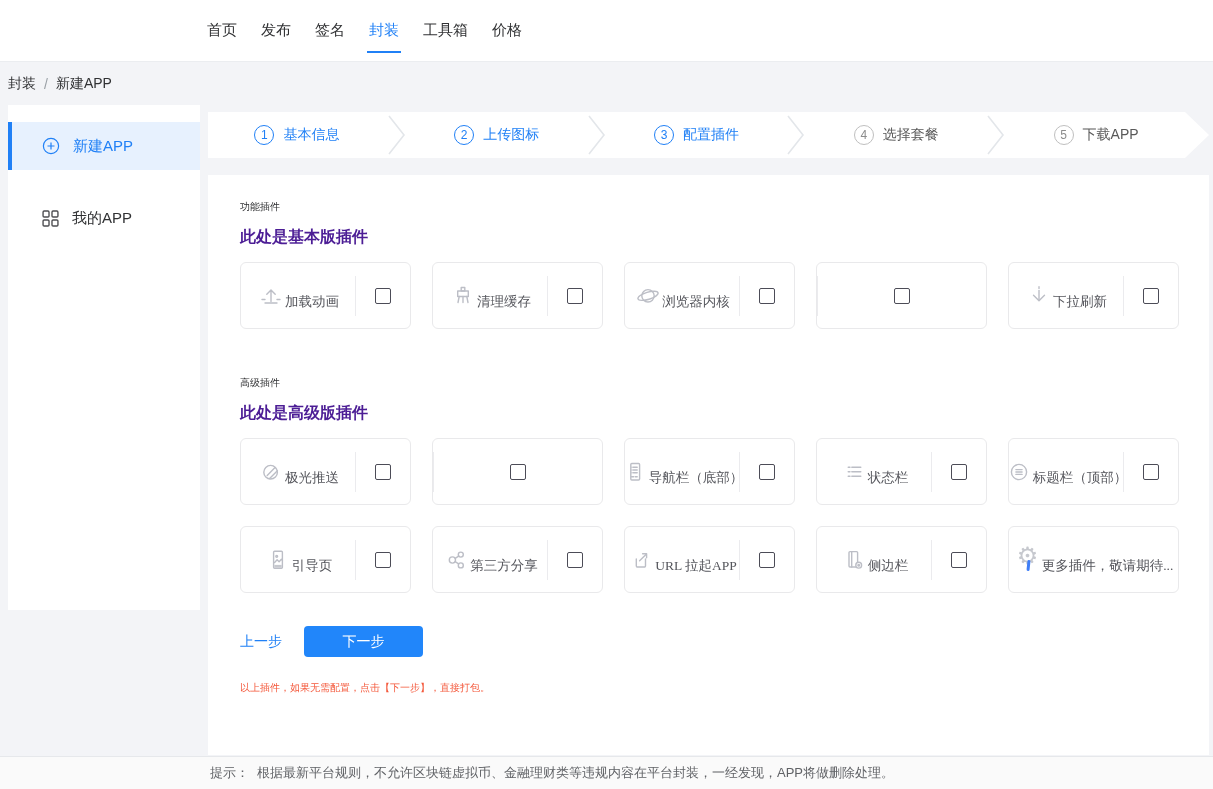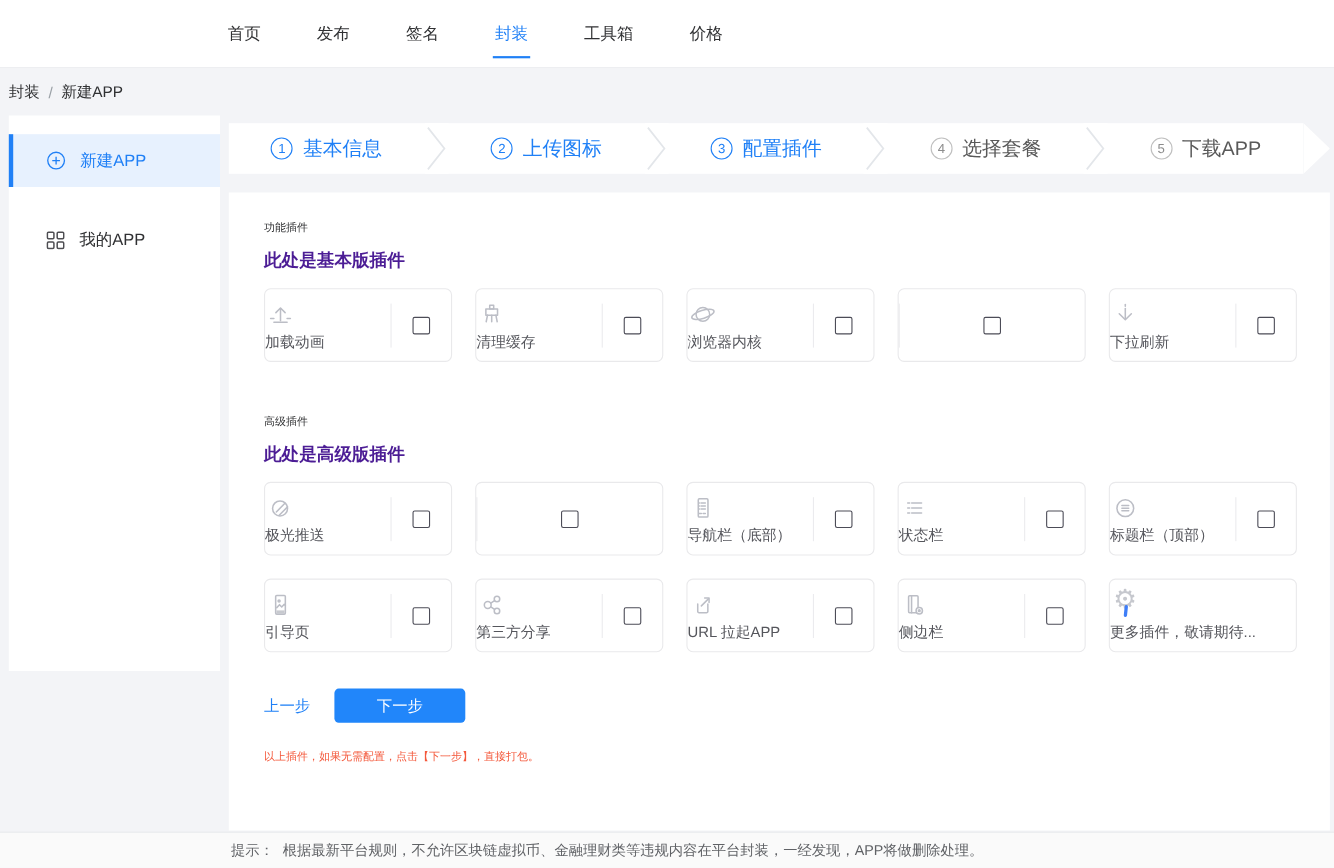--- a/index.html
+++ b/index.html
@@ -2,21 +2,21 @@
 <html><head>
 <meta charset="utf-8">
 <style>
   * { margin:0; padding:0; box-sizing:border-box; }
   body { font-family:"Liberation Sans","DejaVu Sans",sans-serif; background:#f3f4f7; }
   .page { position:relative; width:1213px; height:789px; background:#f3f4f7; overflow:hidden; }
 
   
   .topnav { position:absolute; top:0; left:0; right:0; height:62px; background:#fff;
             border-bottom:1px solid #ebedf0; display:flex; align-items:center; padding-left:205px; }
-  .nav-items { display:flex; gap:47px; }
+  .nav-items { display:flex; gap:20px; }
   .nav-item { font-size:15px; color:#303133; position:relative; padding:6px 2px; cursor:pointer; }
   .nav-item.active { color:#2080f6; }
   .nav-item.active::after { content:""; position:absolute; left:0; right:0; bottom:-7px; height:2px; background:#2080f6; }
 
   
   .breadcrumb { position:absolute; top:63px; left:0; height:42px; display:flex; align-items:center;
                 padding-left:8px; font-size:14px; color:#303133; gap:8px; }
   .breadcrumb .sep { color:#9aa0a6; }
 
   
@@ -30,35 +30,35 @@
 
   
   .main { position:absolute; left:208px; top:105px; width:1001px; }
 
   
   .steps { margin-top:7px; height:46px; display:flex; align-items:stretch; }
   .steps-strip { display:flex; flex:1; background:#fff; }
   .step { flex:1; display:flex; align-items:center; justify-content:center; gap:9px; cursor:default; }
   .step-num { width:20px; height:20px; border-radius:50%; border:1px solid #bfbfbf; color:#8c8c8c;
               display:flex; align-items:center; justify-content:center; font-size:12px; flex:none; }
-  .step-label { font-size:18px; color:#595959; white-space:nowrap; }
+  .step-label { font-size:14px; color:#595959; white-space:nowrap; }
   .step.active .step-num { border-color:#2080f6; color:#2080f6; }
   .step.active .step-label { color:#2080f6; }
   .chev { width:22px; display:flex; align-items:center; flex:none; background:#fff; }
   .step-tip { width:24px; background:#fff; clip-path:polygon(0 0,100% 50%,0 100%); flex:none; }
 
   
   .panel { margin-top:17px; background:#fff; height:580px; padding:25px 0 0 32px; position:relative; }
   .sec-title { font-size:10px; color:#303133; }
   .sec-title.adv { margin-top:47px; }
   .sec-note { font-size:16px; color:#4c1d95; margin-top:13px;font-weight:bold; }
   .grid { display:grid; grid-template-columns:repeat(5,171px); gap:21px; margin-top:14px; }
   .card { height:67px; border:1px solid #e9e9eb; border-radius:6px; display:flex; align-items:center;
           background:#fff; cursor:pointer; }
-  .card-left { width:114px; display:flex; flex-direction:column; align-items:flex-start; justify-content:center; }
+  .card-left { width:114px; display:flex; flex-direction:row; align-items:flex-end; justify-content:center;font-family:Liberation Serif, serif; }
   .card.no-check .card-left { width:100%; }
   .card-icon { height:30px; display:flex; align-items:center; justify-content:center; }
   .card-label { font-size:13.5px; color:#55565c; white-space:nowrap; margin-top:1px; }
   .vline { width:1px; height:40px; background:#ebebee; flex:none; }
   .card-right { flex:1; display:flex; align-items:center; justify-content:center; }
   .checkbox { appearance:none; -webkit-appearance:none; width:16px; height:16px; border:1px solid #4c4c57;
               border-radius:2px; background:#fff; cursor:pointer; margin:0; }
 
   .actions { margin-top:33px; display:flex; align-items:center; }
   .prev { color:#2080f6; font-size:14px; cursor:pointer; }

